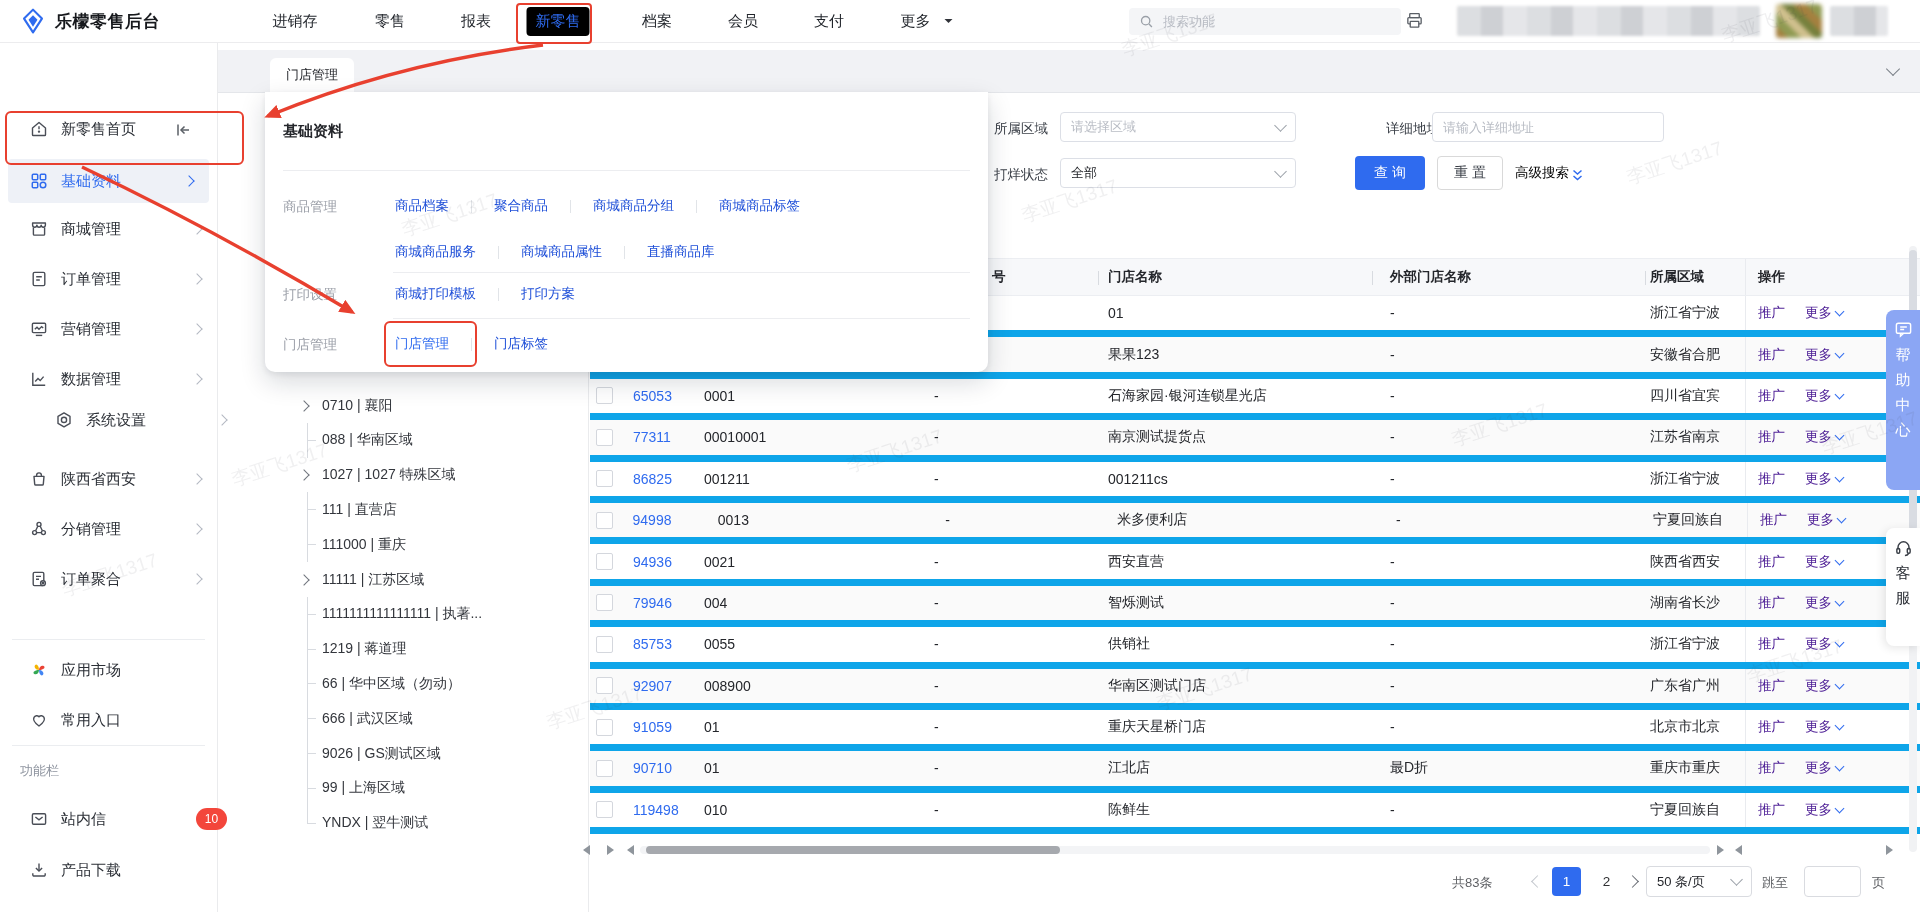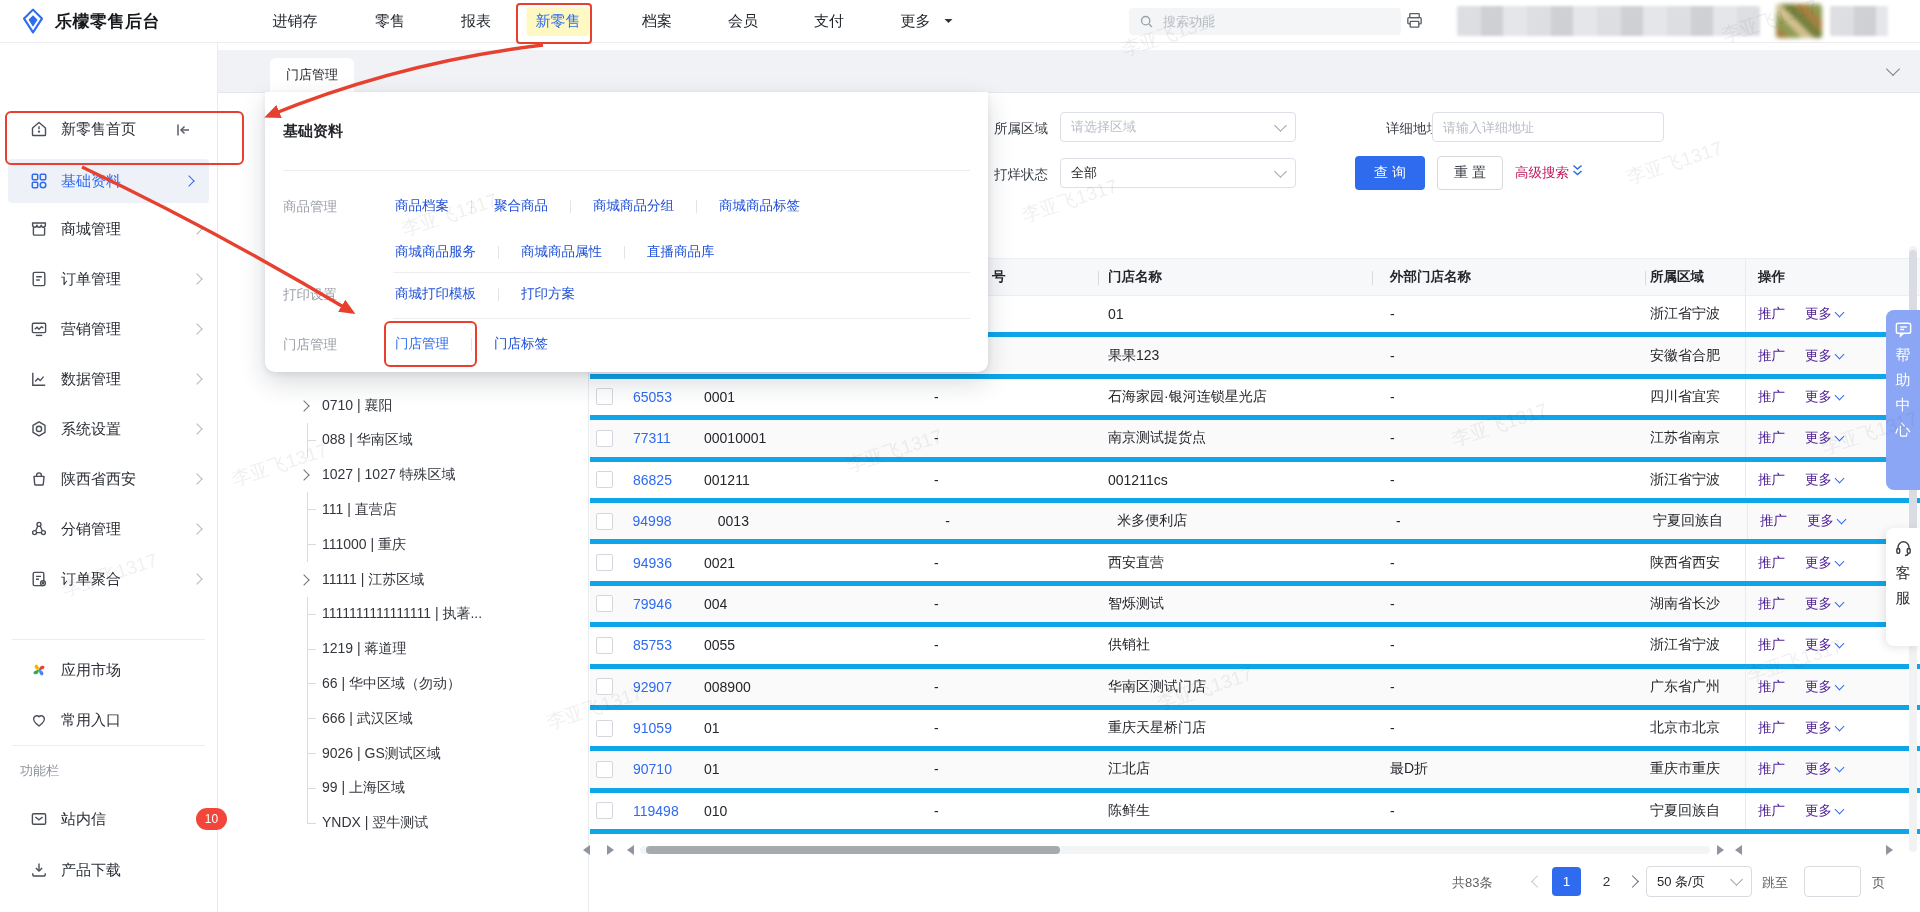--- a/index.html
+++ b/index.html
@@ -6,21 +6,21 @@
   #app{position:relative;width:1920px;height:912px;overflow:hidden;background:#fff;
        font-family:"Liberation Sans","DejaVu Sans",sans-serif;color:#24262b;font-size:14px}
   .abs{position:absolute}
   
   .topnav{left:0;top:0;width:1920px;height:42px;background:#fff;border-bottom:1px solid #ececee;z-index:30}
   .brand{position:absolute;left:20px;top:0;height:42px;display:flex;align-items:center;gap:9px;cursor:pointer}
   .brand-name{font-size:17px;font-weight:700;color:#17191d;letter-spacing:.5px}
   .nav-item{position:absolute;top:0;height:42px;display:flex;align-items:center;transform:translateX(-50%);
             font-size:15px;color:#1f2329;cursor:pointer;white-space:nowrap}
   .nav-item .pill{padding:5px 9px;border-radius:4px}
-  .nav-item.active .pill{background:#fef9c3;color:#2e6bf0}
+  .nav-item.active .pill{background:#000000;color:#2e6bf0}
   .caret{width:0;height:0;border:4px solid transparent;border-top-color:#303339;margin-left:5px;margin-top:4px}
   .searchbox{left:1129px;top:8px;width:252px;height:27px;background:#f4f5f7;border-radius:4px;
              display:flex;align-items:center;padding:0 10px;gap:7px}
   .search-input{border:none;outline:none;background:transparent;font-size:13px;color:#333;width:190px;
                 font-family:inherit}
   .search-input::placeholder{color:#b8bcc4}
   .printer{left:1405px;top:11px;cursor:pointer}
   .mosaic{height:30px;top:6px;border-radius:2px;filter:blur(1.5px);
           background:repeating-linear-gradient(90deg,#dcdee1 0 24px,#ced0d4 24px 46px,#e5e6e9 46px 70px)}
   .m1{left:1457px;width:303px}
@@ -55,39 +55,39 @@
   .fselect .ph{color:#b8bcc4}
   .selchev{width:8px;height:8px;border-right:1.5px solid #9aa0a8;border-bottom:1.5px solid #9aa0a8;
            transform:rotate(45deg);margin-top:-4px}
   .finput{position:absolute;width:232px;height:30px;border:1px solid #dcdfe6;border-radius:4px;background:#fff;
           font-size:13px;padding:0 10px;box-sizing:border-box;outline:none;font-family:inherit;z-index:6}
   .finput::placeholder{color:#b8bcc4}
   .btn{position:absolute;height:34px;border-radius:4px;display:flex;align-items:center;justify-content:center;
        font-size:14px;cursor:pointer;box-sizing:border-box;z-index:6}
   .btn.primary{background:#2f6bef;color:#fff;border:none}
   .btn.plain{background:#fff;color:#3a3f47;border:1px solid #d9d9d9}
-  .advlink{position:absolute;display:flex;align-items:flex-start;gap:3px;color:#be185d;font-size:13.5px;cursor:pointer;z-index:6}
+  .advlink{position:absolute;display:flex;align-items:flex-end;gap:3px;color:#000000;font-size:13.5px;cursor:pointer;z-index:6}
   
   .treeborder{left:588px;top:92px;width:1px;height:820px;background:#eaebed;z-index:1}
   .tree-item{position:absolute;left:290px;width:296px;height:35px;display:flex;align-items:center;
              cursor:pointer;z-index:2;box-sizing:border-box}
   .tree-label{position:absolute;left:32px;font-size:14px;color:#33363c;white-space:nowrap;overflow:hidden;max-width:260px}
   .tree-chev{position:absolute;left:10px;width:7px;height:7px;border-top:1.6px solid #6f747c;
              border-right:1.6px solid #6f747c;transform:rotate(45deg)}
   .tl-v{position:absolute;left:17px;top:0;height:35px;border-left:1px solid #d8dbe0}
   .tl-v.half{height:18px}
   .tl-t{position:absolute;left:17px;top:17px;width:9px;border-top:1px solid #d8dbe0}
   
   .thead{position:absolute;left:590px;top:258px;width:1330px;height:38px;background:#f7f8fa;display:flex;
          border-top:1px solid #eceef2;border-bottom:1px solid #eceef2;z-index:2;box-sizing:border-box}
   .hcell{position:relative;display:flex;align-items:center;font-size:13.5px;font-weight:700;color:#24262b;
          white-space:nowrap;overflow:hidden;box-sizing:border-box}
   .hcell.sep:before{content:"";position:absolute;left:0;top:12px;width:1px;height:14px;background:#d8dbe0}
   #tbody{position:absolute;left:590px;top:296px;width:1330px;z-index:2}
-  .trow{display:flex;height:41.4px;border-bottom:5px solid #0ea5e9;background:#fff;box-sizing:border-box}
+  .trow{display:flex;height:41.4px;border-bottom:7px solid #0ea5e9;background:#fff;box-sizing:border-box}
   .trow:nth-child(even){background:#fafafa}
   .cell{display:flex;align-items:center;font-size:14px;color:#24262b;white-space:nowrap;overflow:hidden;box-sizing:border-box}
   .act-col{border-left:1px solid #e9ebef}
   .c-id{color:#2f6bef;cursor:pointer}
   .checkbox{width:15px;height:15px;border:1px solid #d4d7dd;border-radius:2px;background:#fff;margin-left:6px;cursor:pointer}
   .alink{color:#4c1d95;font-size:13.5px;cursor:pointer;display:flex;align-items:center}
   .cdown{width:6px;height:6px;border-right:1.5px solid #2f6bef;border-bottom:1.5px solid #2f6bef;
          transform:rotate(45deg);margin-left:4px;margin-top:-3px}
   
   .tri{position:absolute;width:0;height:0;border-style:solid;z-index:3}
@@ -264,21 +264,21 @@
       <div class="side-item" style="top: 315px;">
         <span class="icn">
           <svg viewBox="0 0 18 18" width="18" height="18" fill="none" stroke="#4a4e57" stroke-width="1.4">
             <path d="M2.8 2.8v12.4h12.4"></path>
             <path d="M5.2 11.6 8 8.6l2.2 2 3.4-4"></path>
           </svg>
         </span>
         <span class="side-label">数据管理</span>
         <span class="chev"></span>
       </div>
-      <div class="side-item" style="top: 365px;">
+      <div class="side-item" style="top: 356px; margin-left: 25px;">
         <span class="icn">
           <svg viewBox="0 0 18 18" width="18" height="18" fill="none" stroke="#4a4e57" stroke-width="1.4" stroke-linejoin="round">
             <path d="M9 1.9 15 5.4v7L9 15.9 3 12.4v-7z"></path>
             <circle cx="9" cy="8.9" r="2.6"></circle>
           </svg>
         </span>
         <span class="side-label">系统设置</span>
         <span class="chev"></span>
       </div>
       <div class="side-item" style="top: 415px;">

